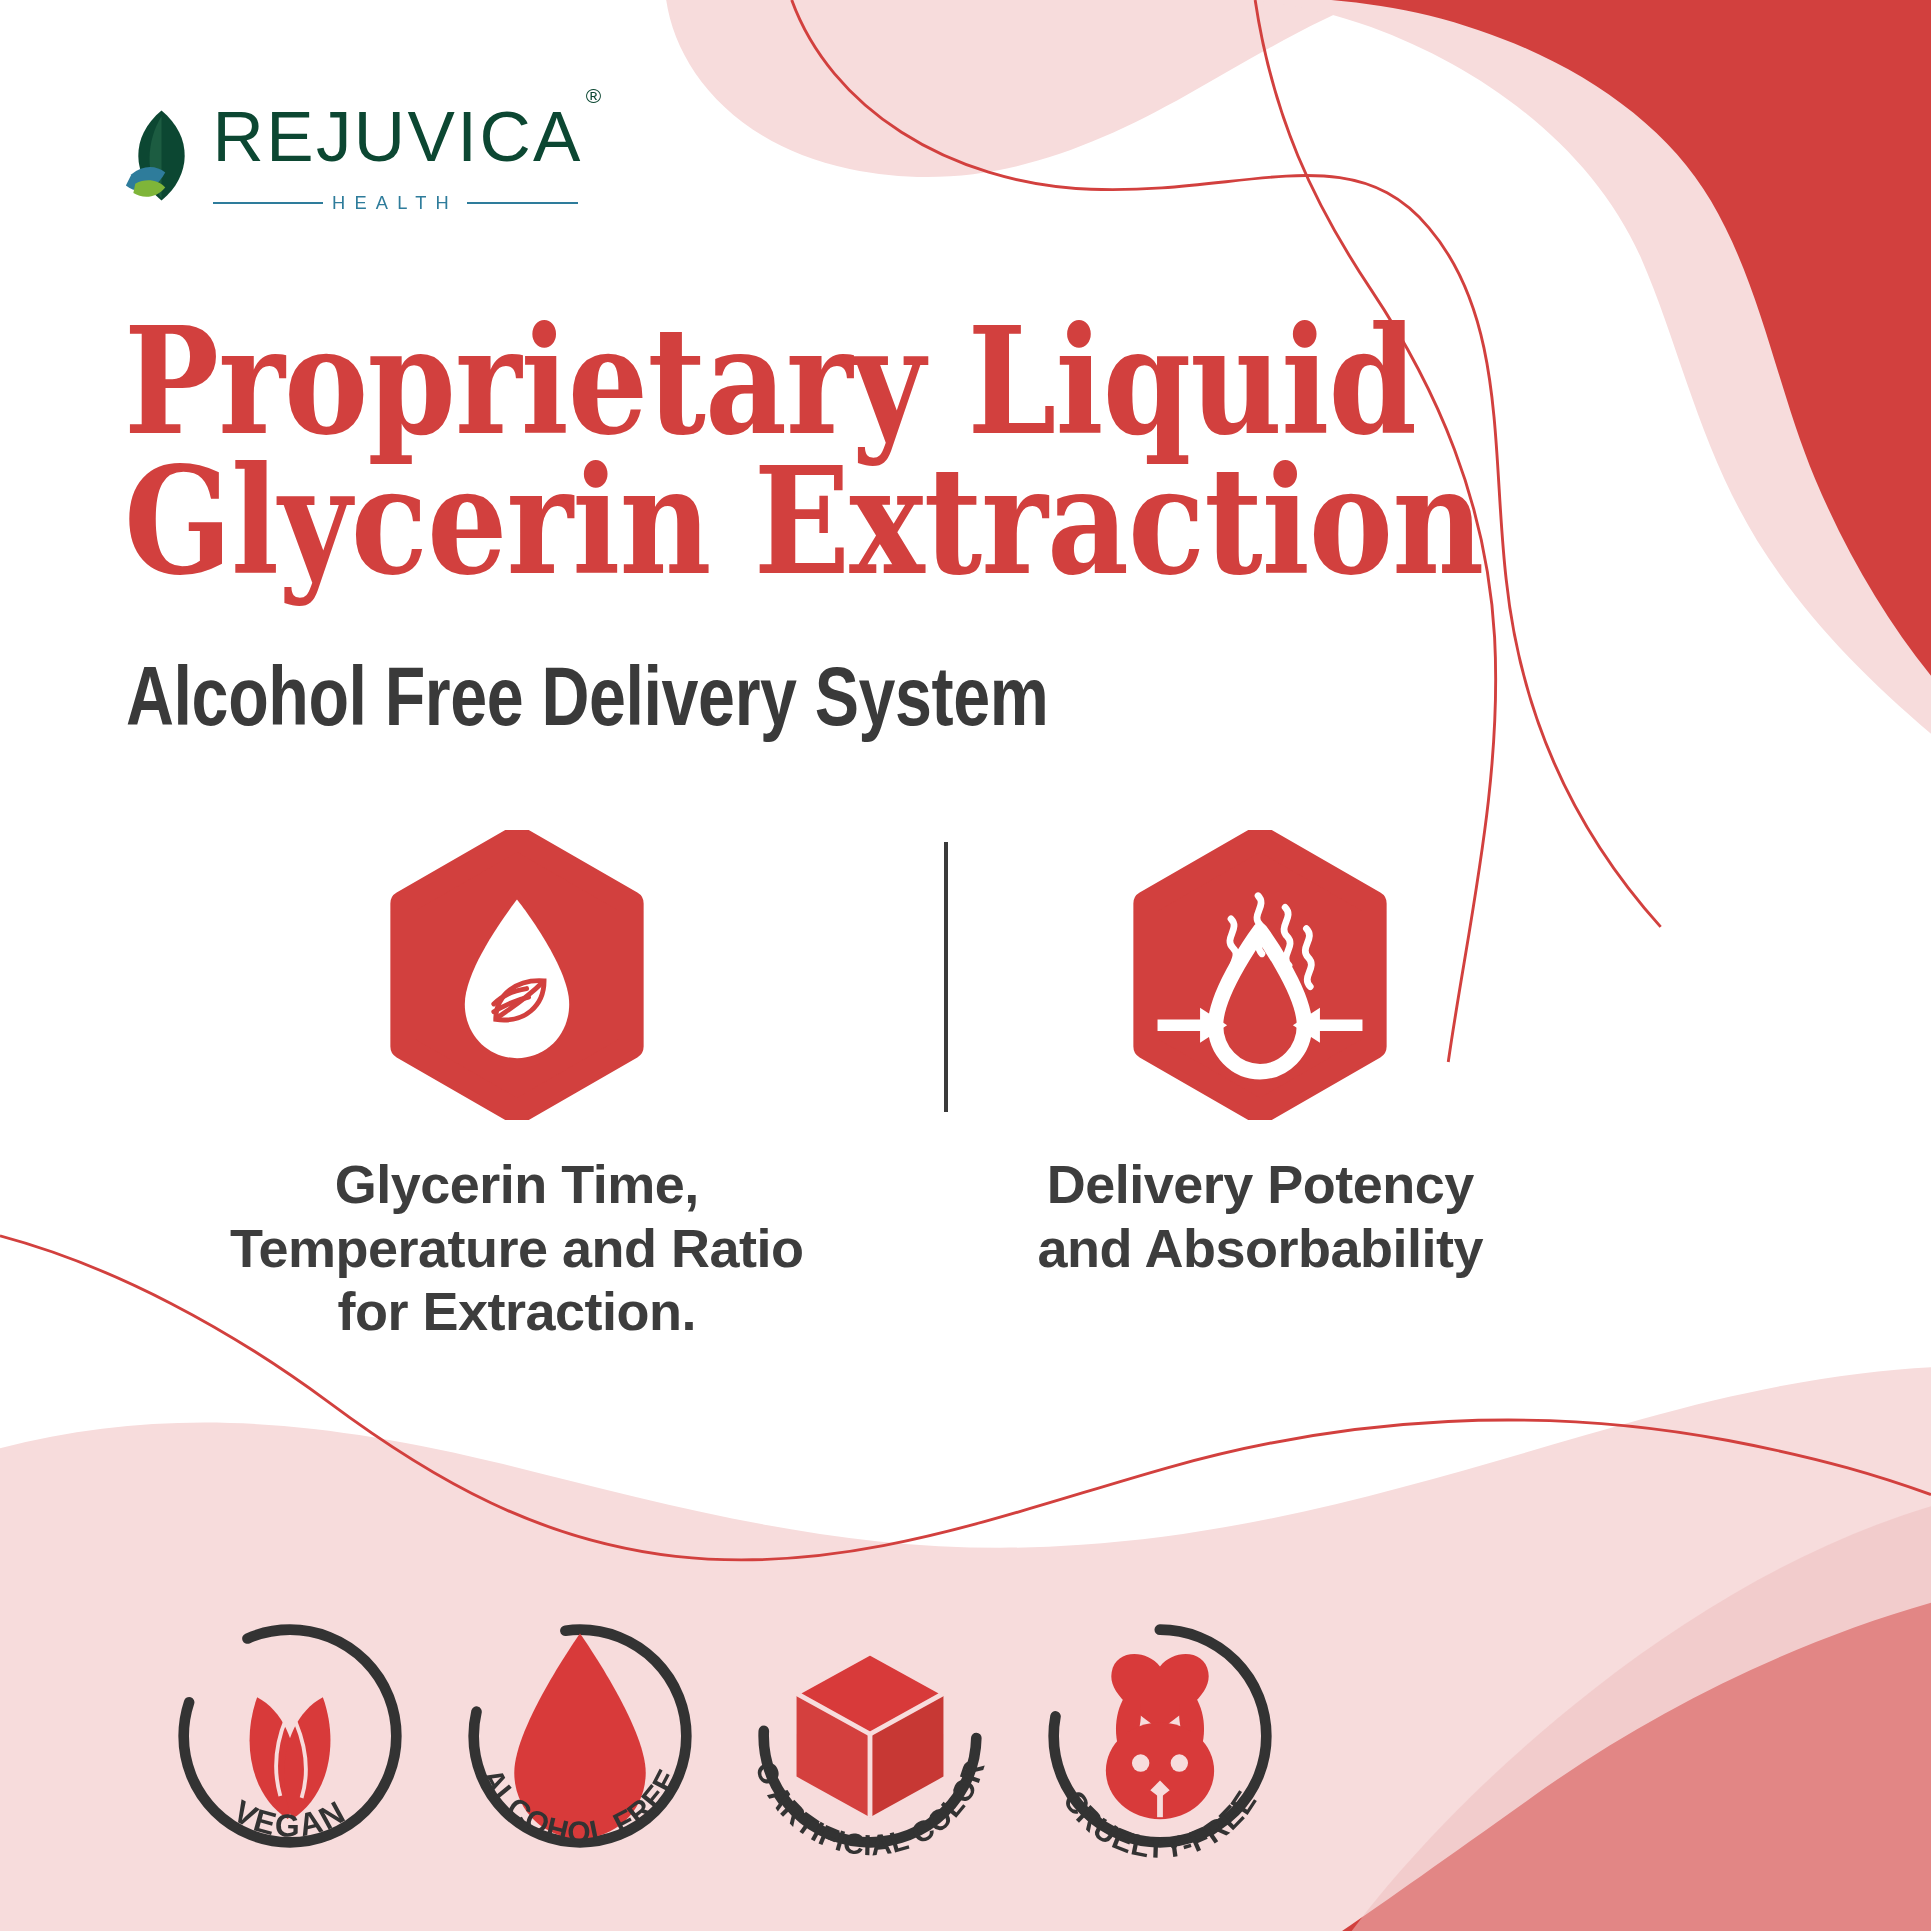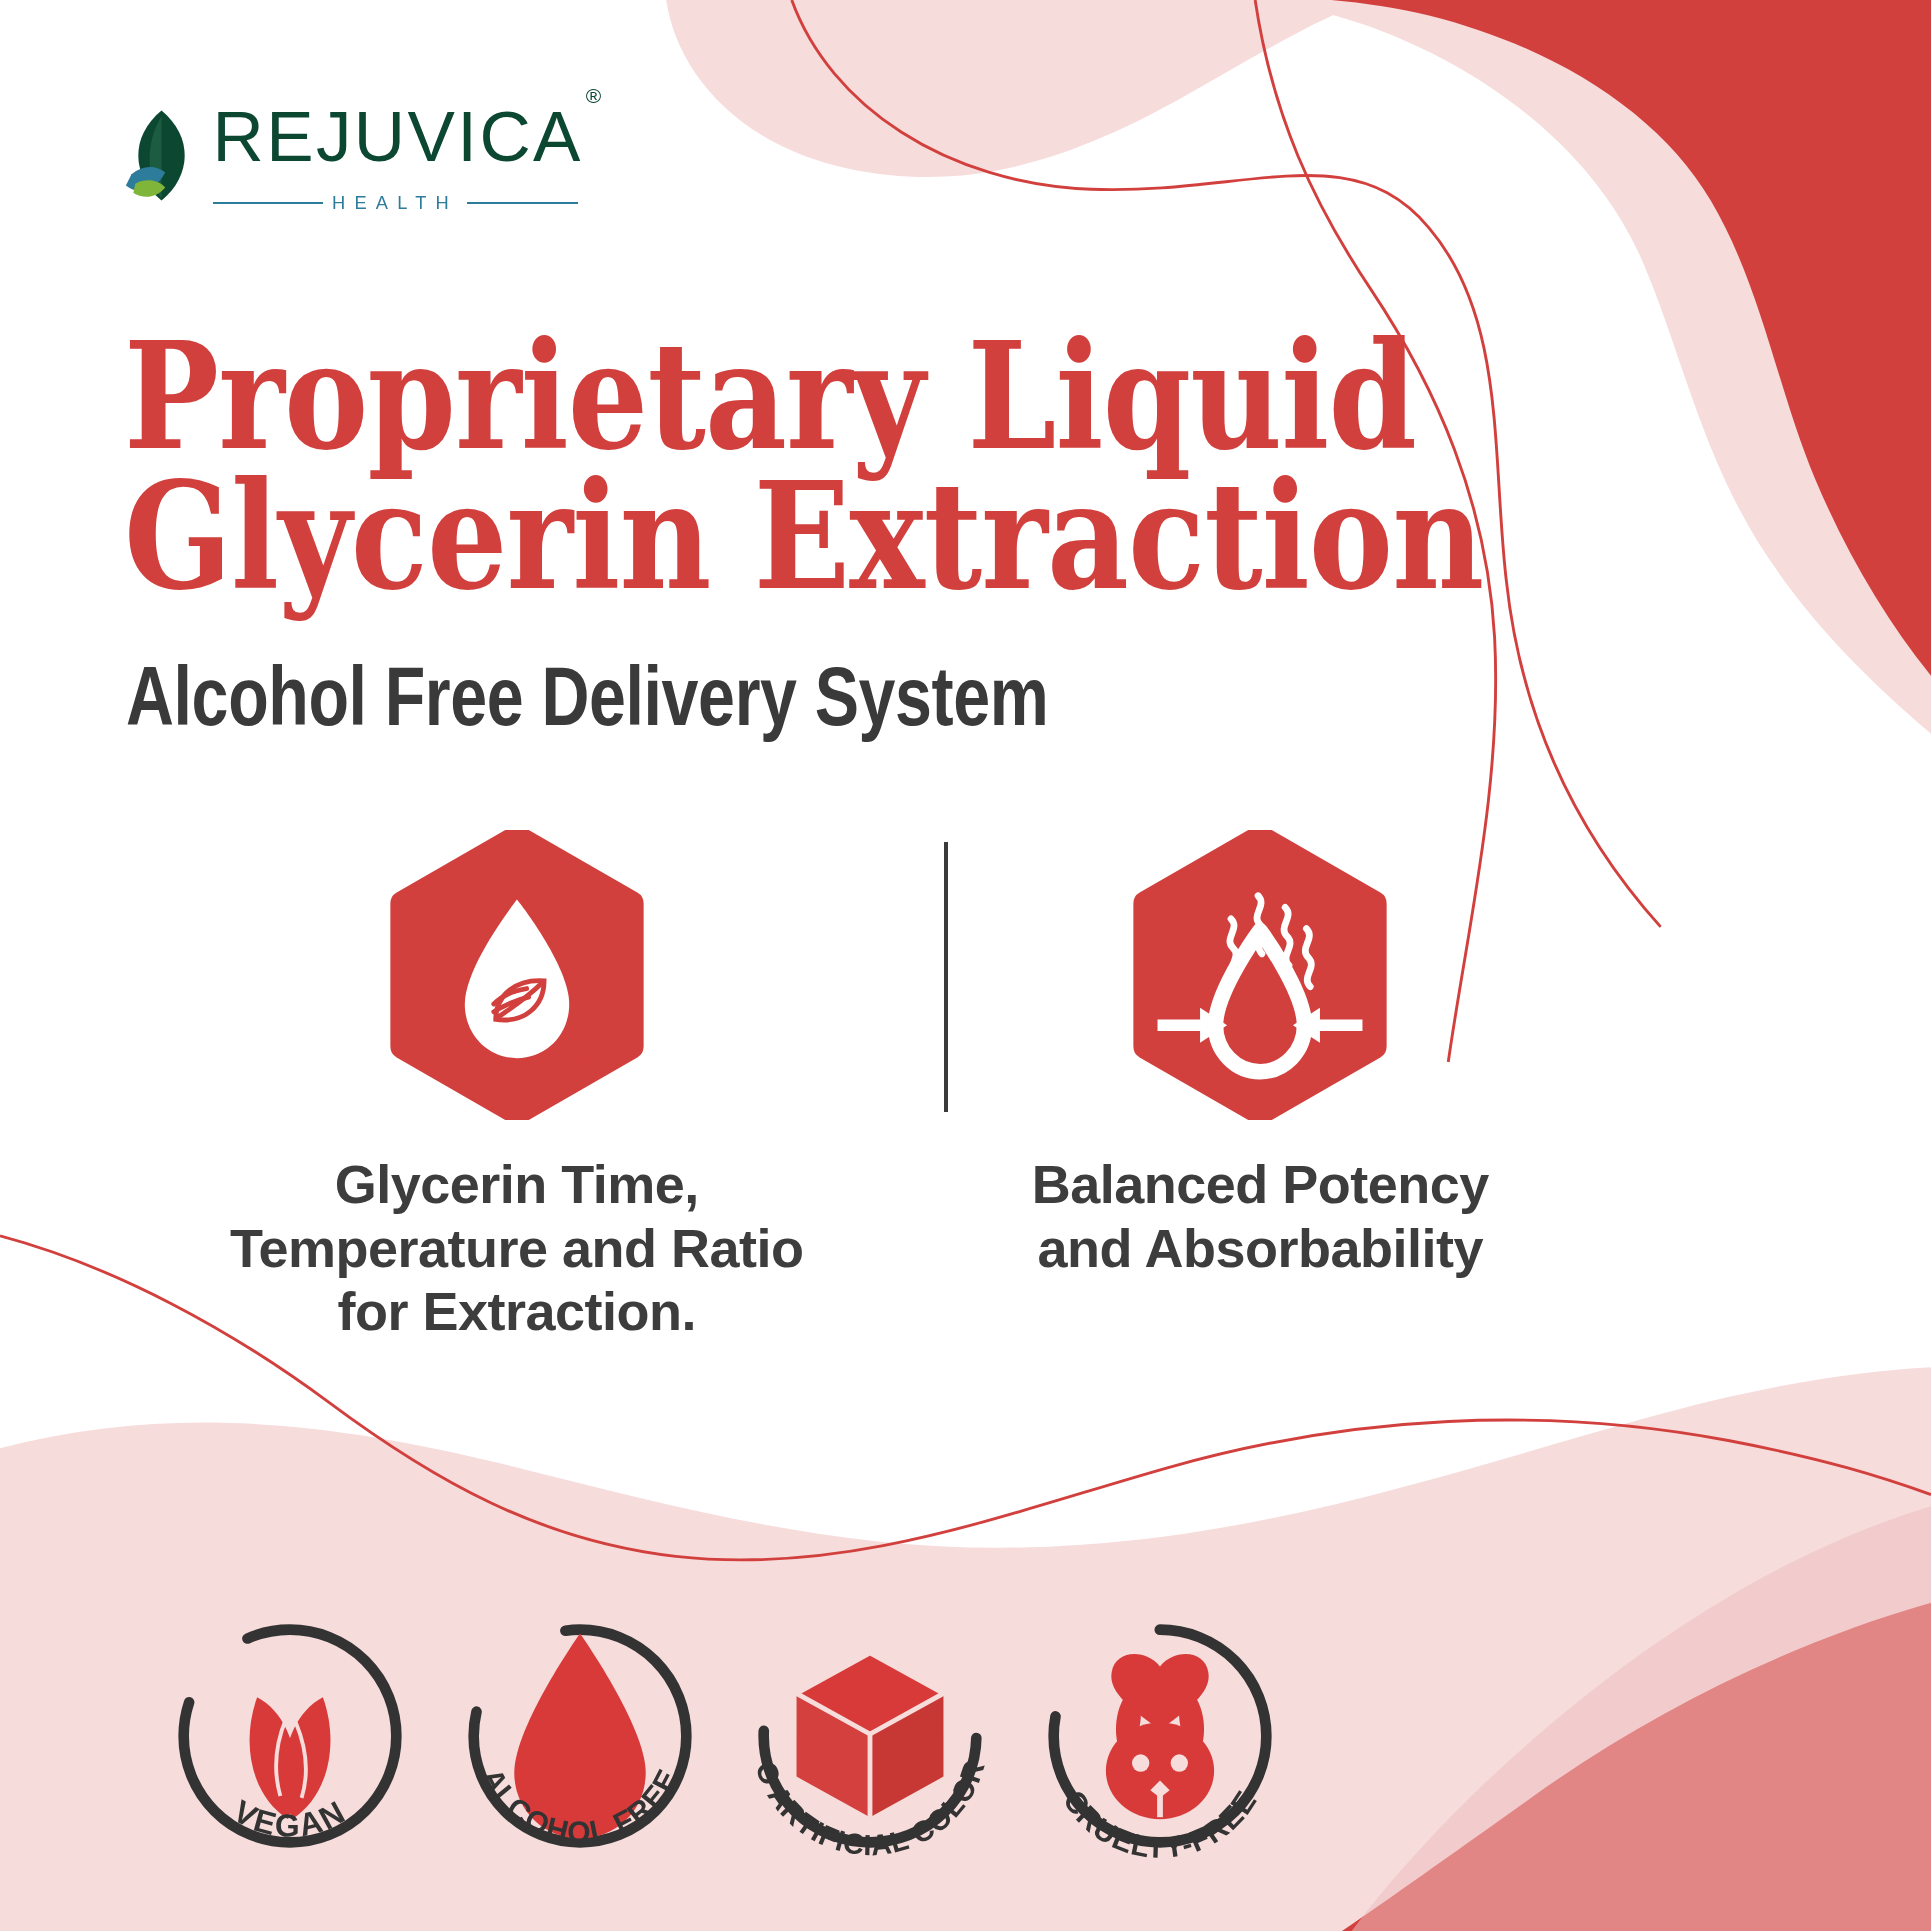--- a/index.html
+++ b/index.html
@@ -23,21 +23,21 @@
   .logo-word{font-family:"Liberation Sans", sans-serif;font-size:71px;line-height:0.92;
              letter-spacing:2.4px;color:#0C4732;font-weight:300;position:relative;
              display:inline-block;white-space:nowrap;}
   .logo-reg{font-size:21px;vertical-align:super;position:relative;top:-33px;left:2.9px;}
   .logo-sub{display:flex;align-items:center;margin-top:23px;width:365px;}
   .logo-sub .rule{flex:1;height:1.9px;background:#2E7C9B;}
   .logo-sub .txt{font-size:18.3px;letter-spacing:9.2px;color:#2E7C9B;font-weight:400;
                  padding:0 8.7px;white-space:nowrap;}
 
   
-  .headline{position:absolute;left:124px;top:327px;width:1506px;z-index:5;}
+  .headline{position:absolute;left:124px;top:312px;width:1506px;z-index:5;}
   .headline .ln{
     font-family:"DejaVu Serif", serif;
     font-weight:bold;
     font-size:147px;
     line-height:0.95;
     color:#D2403E;
     letter-spacing:-1px;
     transform:scaleX(0.86);
     transform-origin:left center;
     white-space:nowrap;
@@ -176,21 +176,21 @@
             <path d="M202,162 C192,152 210,142 200,132 C190,122 208,112 198,102"></path>
           </g>
 
           <g fill="#ffffff">
             <path d="M44,196 L88,196 L88,184 L116,202 L88,220 L88,208 L44,208 Z"></path>
             <path d="M256,196 L212,196 L212,184 L184,202 L212,220 L212,208 L256,208 Z"></path>
           </g>
         </svg>
       </div>
       <div class="fcap">
-        <div>Balanced Potency</div>
+        <div>Delivery Potency</div>
         <div>and Absorbability</div>
       </div>
     </div>
   </div>
 
   <div class="badges">
 
     <div class="badge">
       <svg viewBox="0 0 300 300" width="290" height="290">
         <defs>

